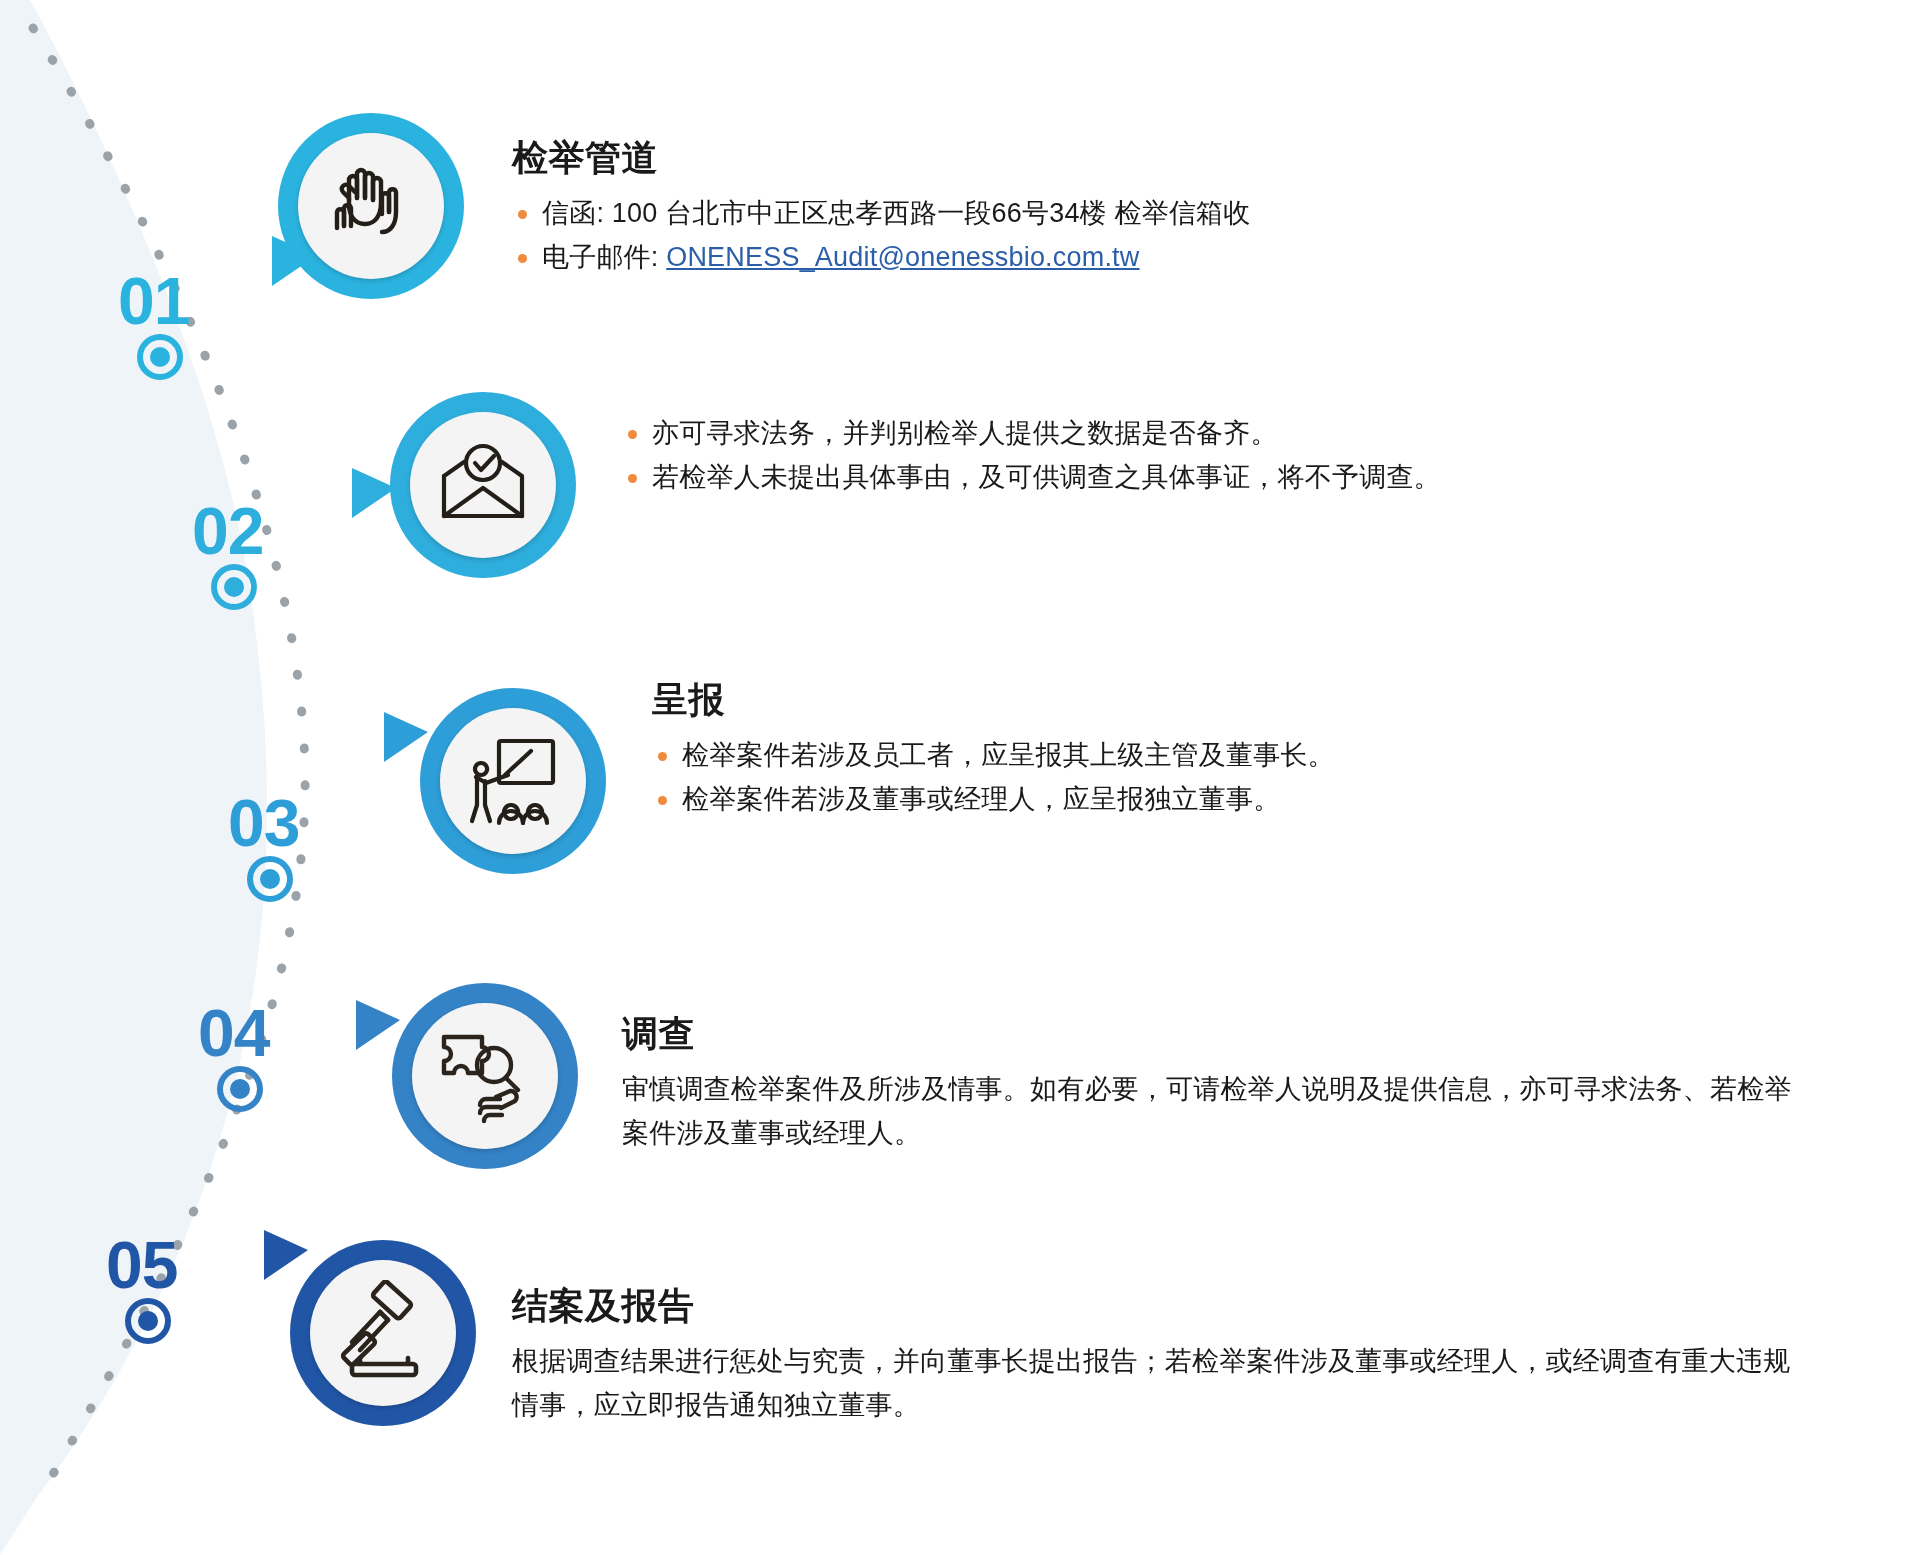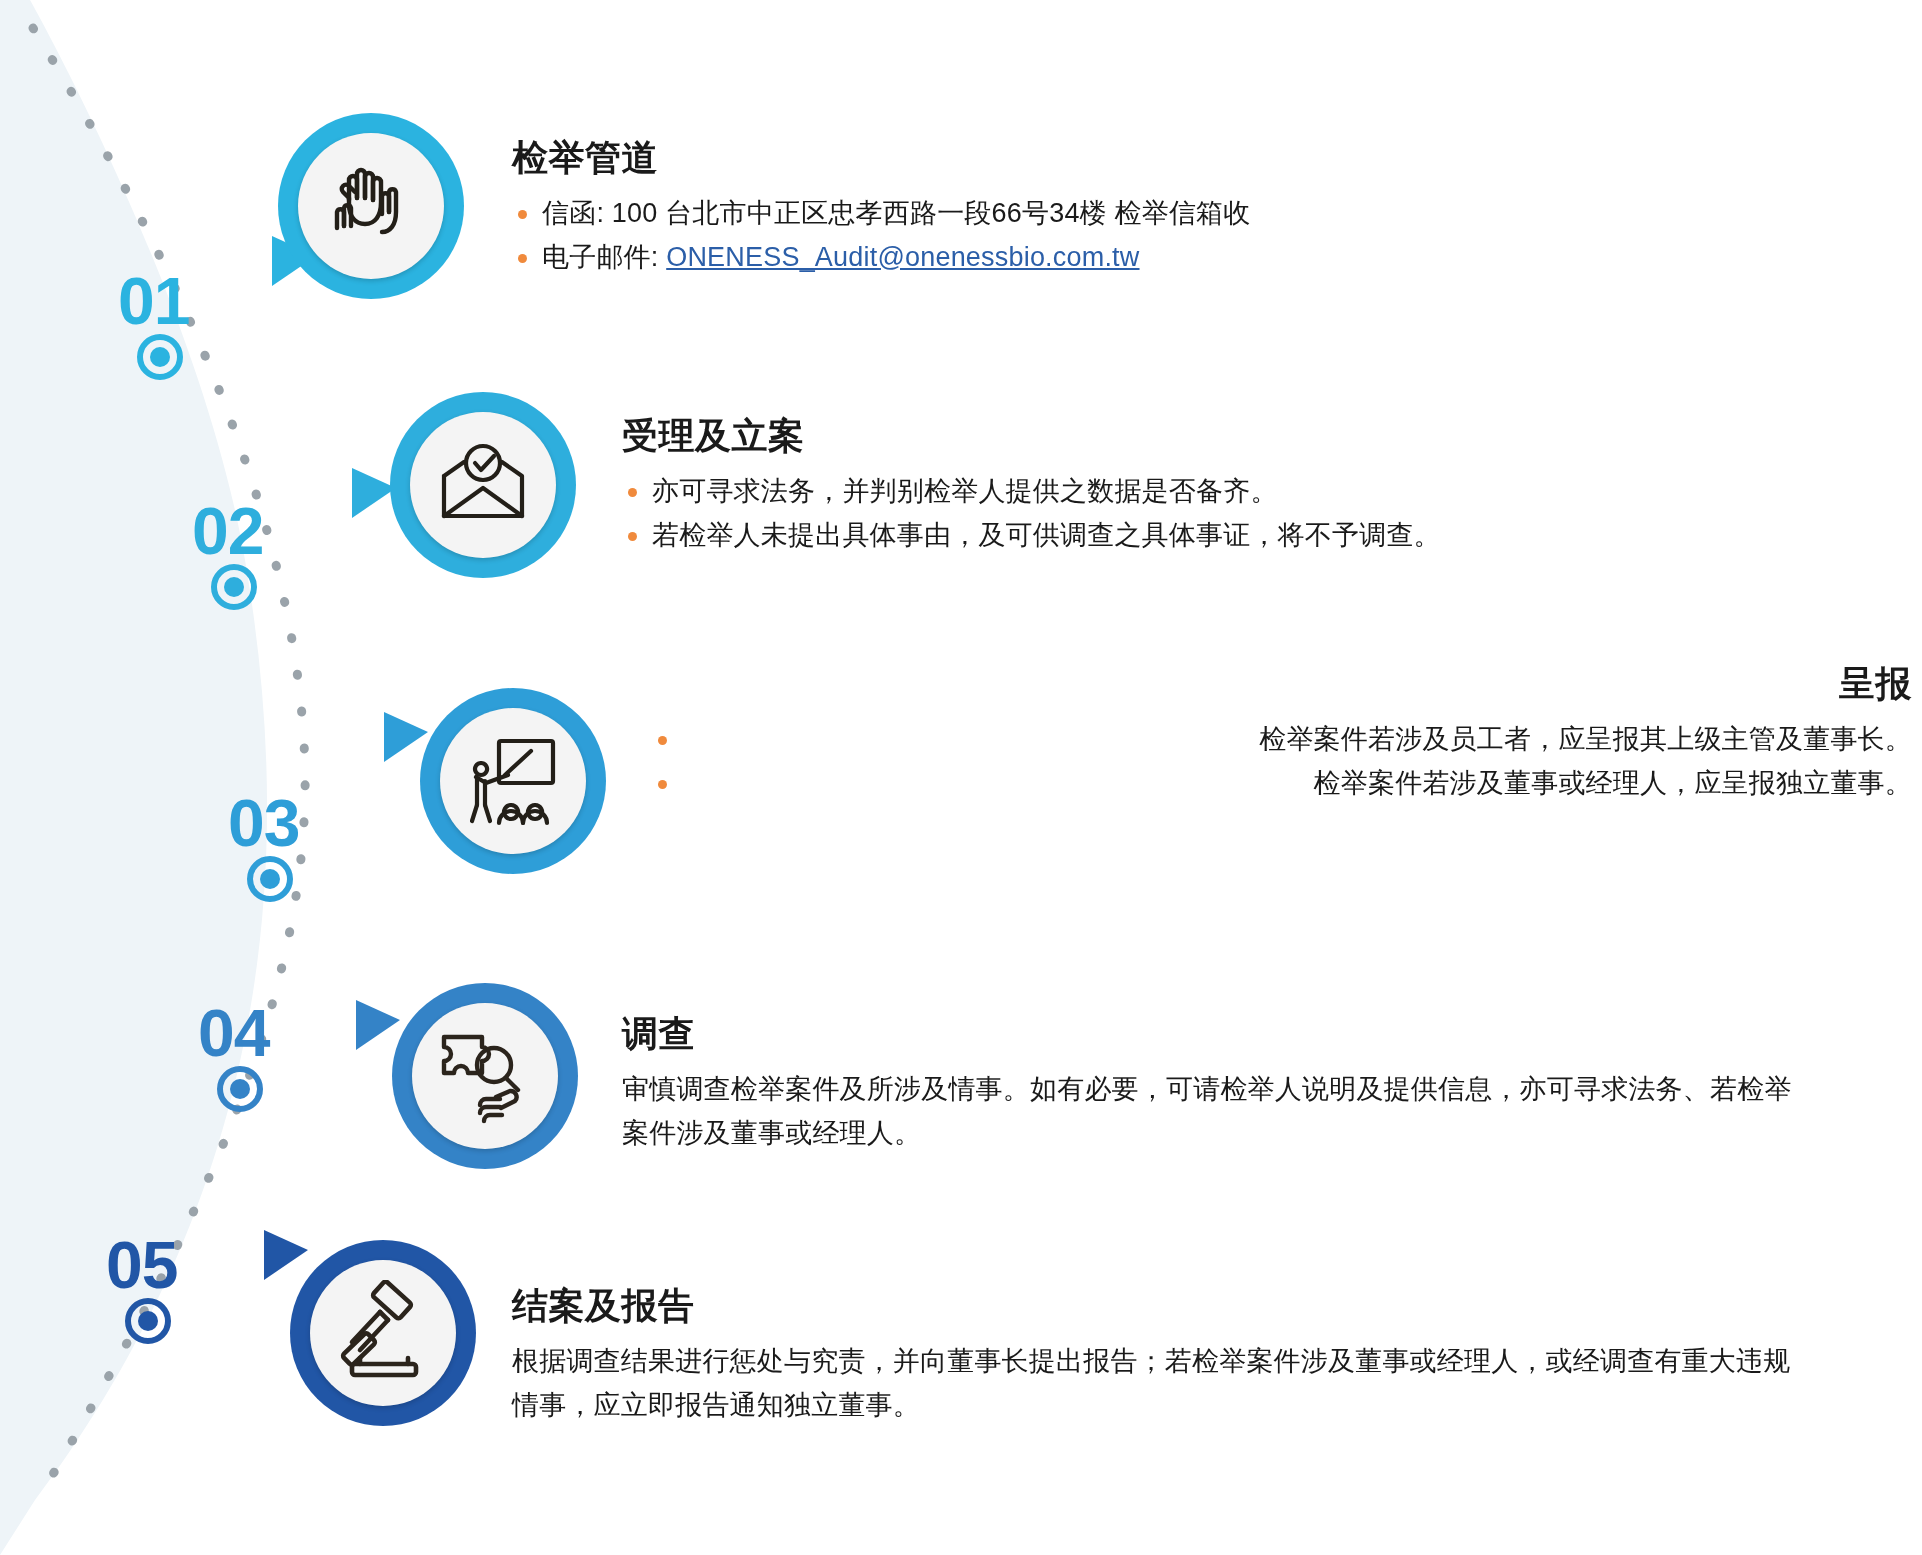--- a/index.html
+++ b/index.html
@@ -131,21 +131,20 @@
             <path d="M14 44 L34 30"></path>
             <path d="M14 84 L53 56 L92 84"></path>
             <circle cx="53" cy="31" r="17"></circle>
             <path d="M45 31 l6 7 13-14"></path>
           </g>
         </svg>
       </span>
     </div>
 
     <div class="txt" style="left:622px;top:412px;width:1260px;">
-      <div class="t-title">受理及立案</div>
       <ul class="bullets">
         <li>亦可寻求法务，并判别检举人提供之数据是否备齐。</li>
         <li>若检举人未提出具体事由，及可供调查之具体事证，将不予调查。</li>
       </ul>
     </div>
   </div>
 
   <div class="step">
     <div class="num-group" style="left:228px;top:742px;">
       <span class="num" style="color: rgb(46, 158, 216); margin-top: 48px;">03</span>
@@ -170,21 +169,21 @@
             <path d="M26 78 L31 94"></path>
             <path d="M52 78 a7 7 0 1 0 0.1 0"></path>
             <path d="M40 96 a12 12 0 0 1 24 0"></path>
             <path d="M76 78 a7 7 0 1 0 0.1 0"></path>
             <path d="M64 96 a12 12 0 0 1 24 0"></path>
           </g>
         </svg>
       </span>
     </div>
 
-    <div class="txt" style="left:652px;top:660px;width:1260px;text-align:right;">
+    <div class="txt" style="left:652px;top:676px;width:1260px;">
       <div class="t-title">呈报</div>
       <ul class="bullets">
         <li>检举案件若涉及员工者，应呈报其上级主管及董事长。</li>
         <li>检举案件若涉及董事或经理人，应呈报独立董事。</li>
       </ul>
     </div>
   </div>
 
   <div class="step">
     <div class="num-group" style="left:198px;top:1000px;">

